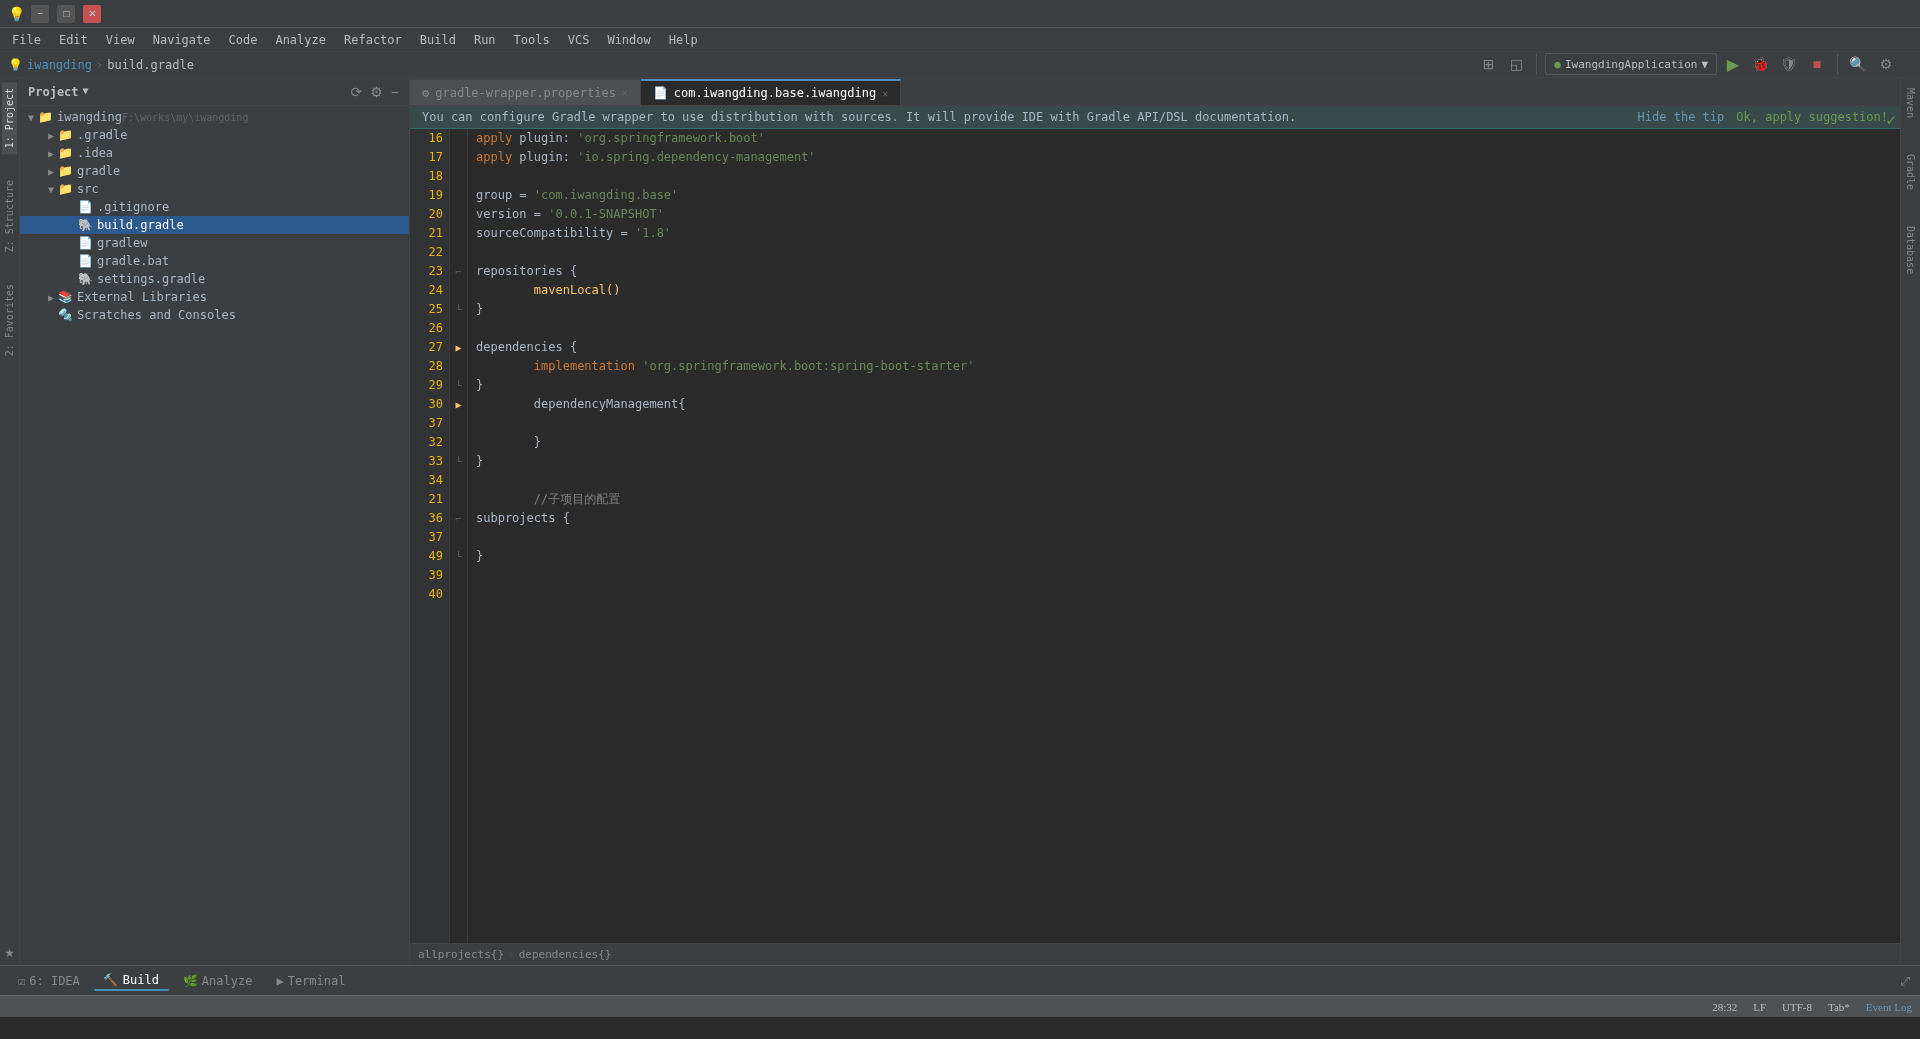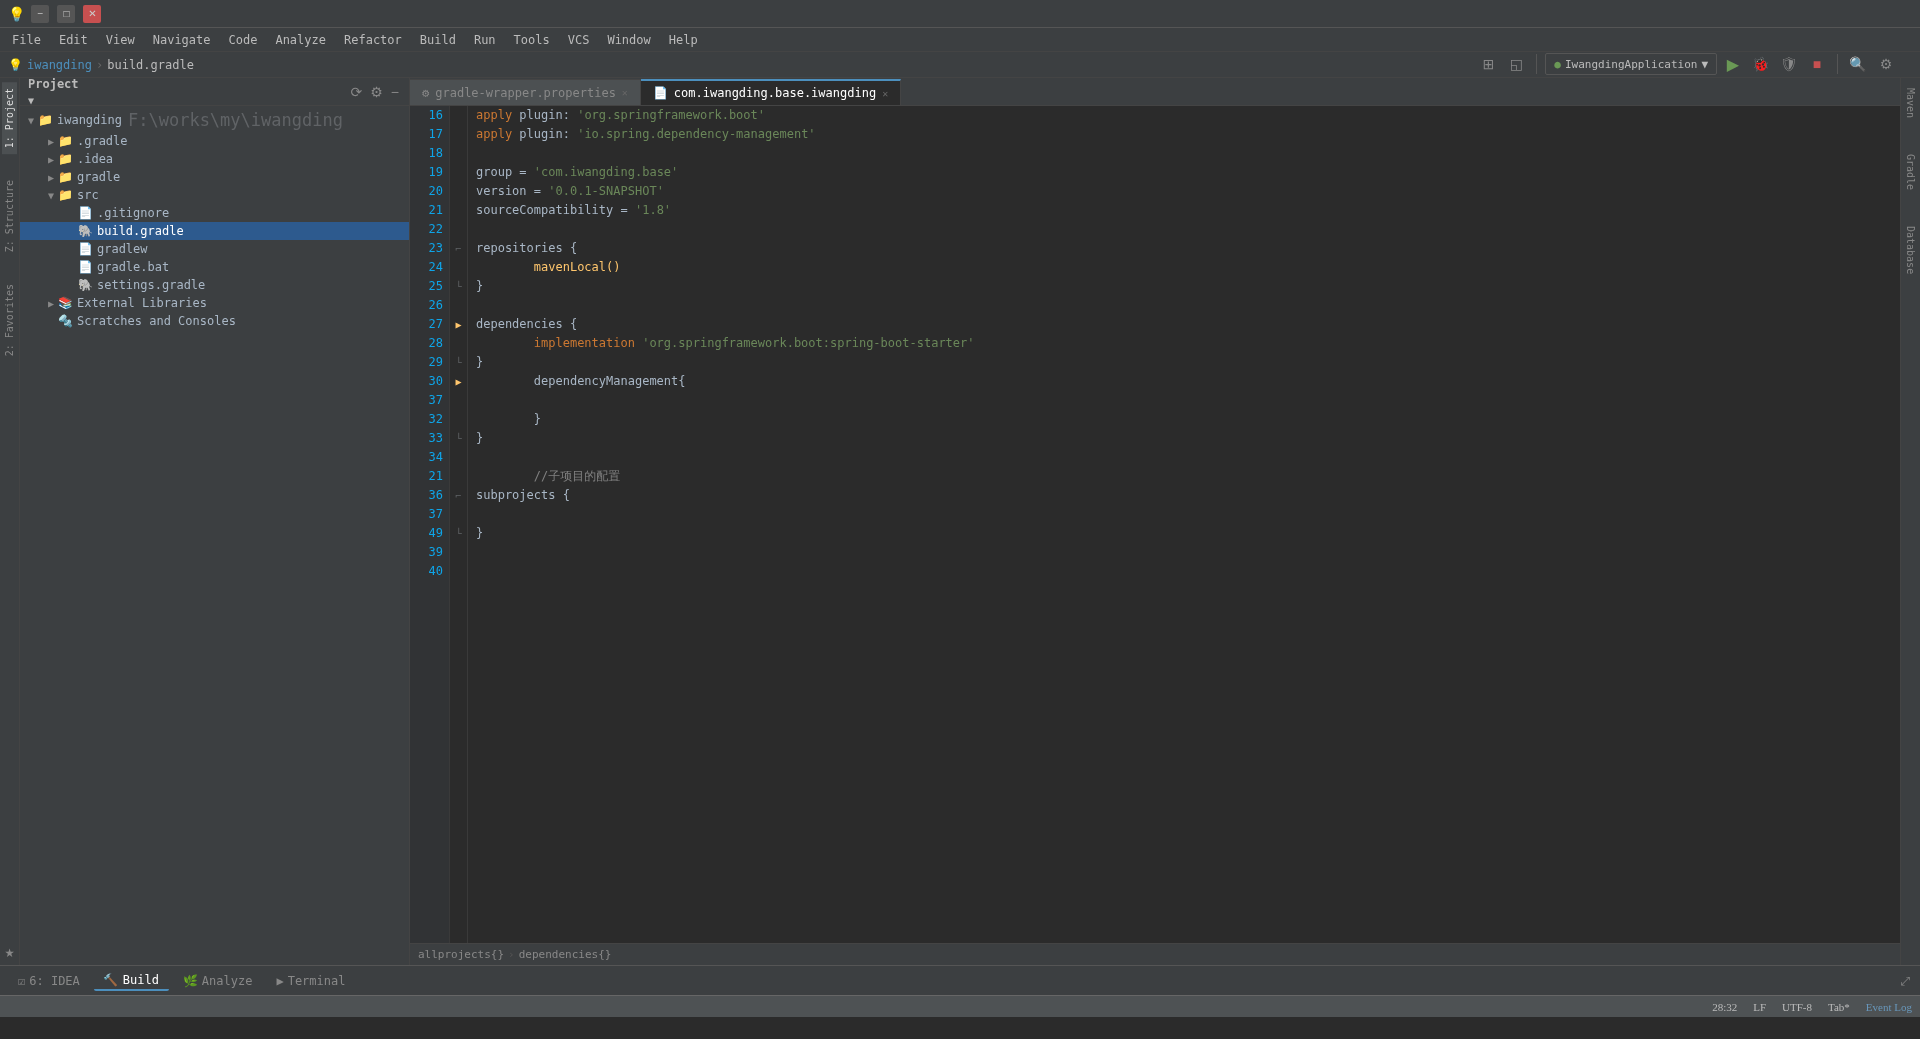--- a/index.html
+++ b/index.html
@@ -370,37 +370,37 @@
     <div id="left-strip" style="width:20px; background:#3c3f41; border-right:1px solid #444; display:flex; flex-direction:column; align-items:center; padding-top:4px; overflow:hidden;">
       <div class="left-tab active" style="writing-mode:vertical-rl; transform:rotate(180deg); padding:6px 2px; font-size:10px; color:#ddd; white-space:nowrap;">1: Project</div>
       <div class="left-tab" style="writing-mode:vertical-rl; transform:rotate(180deg); padding:6px 2px; font-size:10px; color:#888; white-space:nowrap; margin-top:20px;">Z: Structure</div>
       <div class="left-tab" style="writing-mode:vertical-rl; transform:rotate(180deg); padding:6px 2px; font-size:10px; color:#888; white-space:nowrap; margin-top:20px;">2: Favorites</div>
       <div style="flex:1;"></div>
       <div style="font-size:16px; color:#888; padding:4px; cursor:pointer;">★</div>
     </div>
 
     <div id="project-panel" style="width:390px; background:#3c3f41; border-right:1px solid #444; display:flex; flex-direction:column;">
       <div id="project-header" style="height:28px; background:#3c3f41; display:flex; align-items:center; padding:0 8px; border-bottom:1px solid #444; font-size:12px; color:#bbb; justify-content:space-between;">
-        <div style="display:flex; align-items:flex-start; gap:4px;flex-direction:column;">
+        <div style="display:flex; align-items:flex-start; gap:4px;">
           <span style="font-weight:bold;">Project</span>
           <span style="font-size:10px; cursor:pointer;">▼</span>
         </div>
         <div style="display:flex; gap:4px;">
           <button class="icon-btn" title="Sync">⟳</button>
           <button class="icon-btn" title="Settings">⚙</button>
           <button class="icon-btn" title="Close">−</button>
         </div>
       </div>
       <div id="project-tree" style="flex:1; overflow-y:auto; padding:2px 0;">
 
         <div class="tree-item" style="padding-left:4px;">
           <span class="arrow">▼</span>
           <span style="color:#6897bb; margin-right:4px;">📁</span>
           <span style="color:#a9b7c6;">iwangding</span>
-          <span style="color:#606366; margin-left:6px; font-size:17px;">F:\works\my\iwangding</span>
+          <span style="color:#606366; font-size:10px;">F:\works\my\iwangding</span>
         </div>
 
         <div class="tree-item" style="padding-left:24px;">
           <span class="arrow">▶</span>
           <span style="color:#888; margin-right:4px;">📁</span>
           <span>.gradle</span>
         </div>
 
         <div class="tree-item" style="padding-left:24px;">
           <span class="arrow">▶</span>
@@ -472,26 +472,34 @@
           <span>gradle-wrapper.properties</span>
           <span class="tab-close">✕</span>
         </div>
         <div class="editor-tab active" style="height:26px; padding:0 12px; display:flex; align-items:center; gap:6px; cursor:pointer; font-size:12px; color:#fff; background:#2b2b2b; border-right:1px solid #444; border-top:2px solid #4c8fbd;">
           <span style="color:#4c8fbd;">📄</span>
           <span>com.iwangding.base.iwangding</span>
           <span class="tab-close">✕</span>
         </div>
       </div>
 
+      <div id="tip-bar" style="background:#394a4a; padding:4px 12px; font-size:12px; color:#a9b7c6; display:flex; align-items:center; justify-content:space-between; border-bottom:1px solid #3a6a6a; position:relative;">
+        <span>You can configure Gradle wrapper to use distribution with sources. It will provide IDE with Gradle API/DSL documentation.</span>
+        <div style="display:flex; gap:12px; align-items:center;">
+          <span class="tip-link" style="color:#6897bb; cursor:pointer;">Hide the tip</span>
+          <span class="tip-ok" style="color:#6a9955; cursor:pointer;">Ok, apply suggestion!</span>
+        </div>
+        <span style="position:absolute; right:4px; top:4px; color:#6a9955; font-size:16px;">✓</span>
+      </div>
 
       <div id="code-editor" style="flex:1; display:flex; overflow:hidden; background:#2b2b2b;">
 
         <div id="line-gutter" style="display:flex; flex-direction:row; background:#313335;">
 
-          <div id="line-numbers" style="width:40px; background:#313335; color:#0ea5e9; font-size:12px; line-height:19px; padding:0 6px; text-align:right; user-select:none; border-right:1px solid #3a3a3a;">
+          <div id="line-numbers" style="width:40px; background:#313335; color:#eab308; font-size:12px; line-height:19px; padding:0 6px; text-align:right; user-select:none; border-right:1px solid #3a3a3a;">
               <div class="line-num" style="height: 19px; display: flex; align-items: center; justify-content: flex-end;">16</div>
               <div class="line-num" style="height: 19px; display: flex; align-items: center; justify-content: flex-end;">17</div>
               <div class="line-num" style="height: 19px; display: flex; align-items: center; justify-content: flex-end;">18</div>
               <div class="line-num" style="height: 19px; display: flex; align-items: center; justify-content: flex-end;">19</div>
               <div class="line-num" style="height: 19px; display: flex; align-items: center; justify-content: flex-end;">20</div>
               <div class="line-num" style="height: 19px; display: flex; align-items: center; justify-content: flex-end;">21</div>
               <div class="line-num" style="height: 19px; display: flex; align-items: center; justify-content: flex-end;">22</div>
               <div class="line-num" style="height: 19px; display: flex; align-items: center; justify-content: flex-end;">23</div>
               <div class="line-num" style="height: 19px; display: flex; align-items: center; justify-content: flex-end;">24</div>
               <div class="line-num" style="height: 19px; display: flex; align-items: center; justify-content: flex-end;">25</div>

